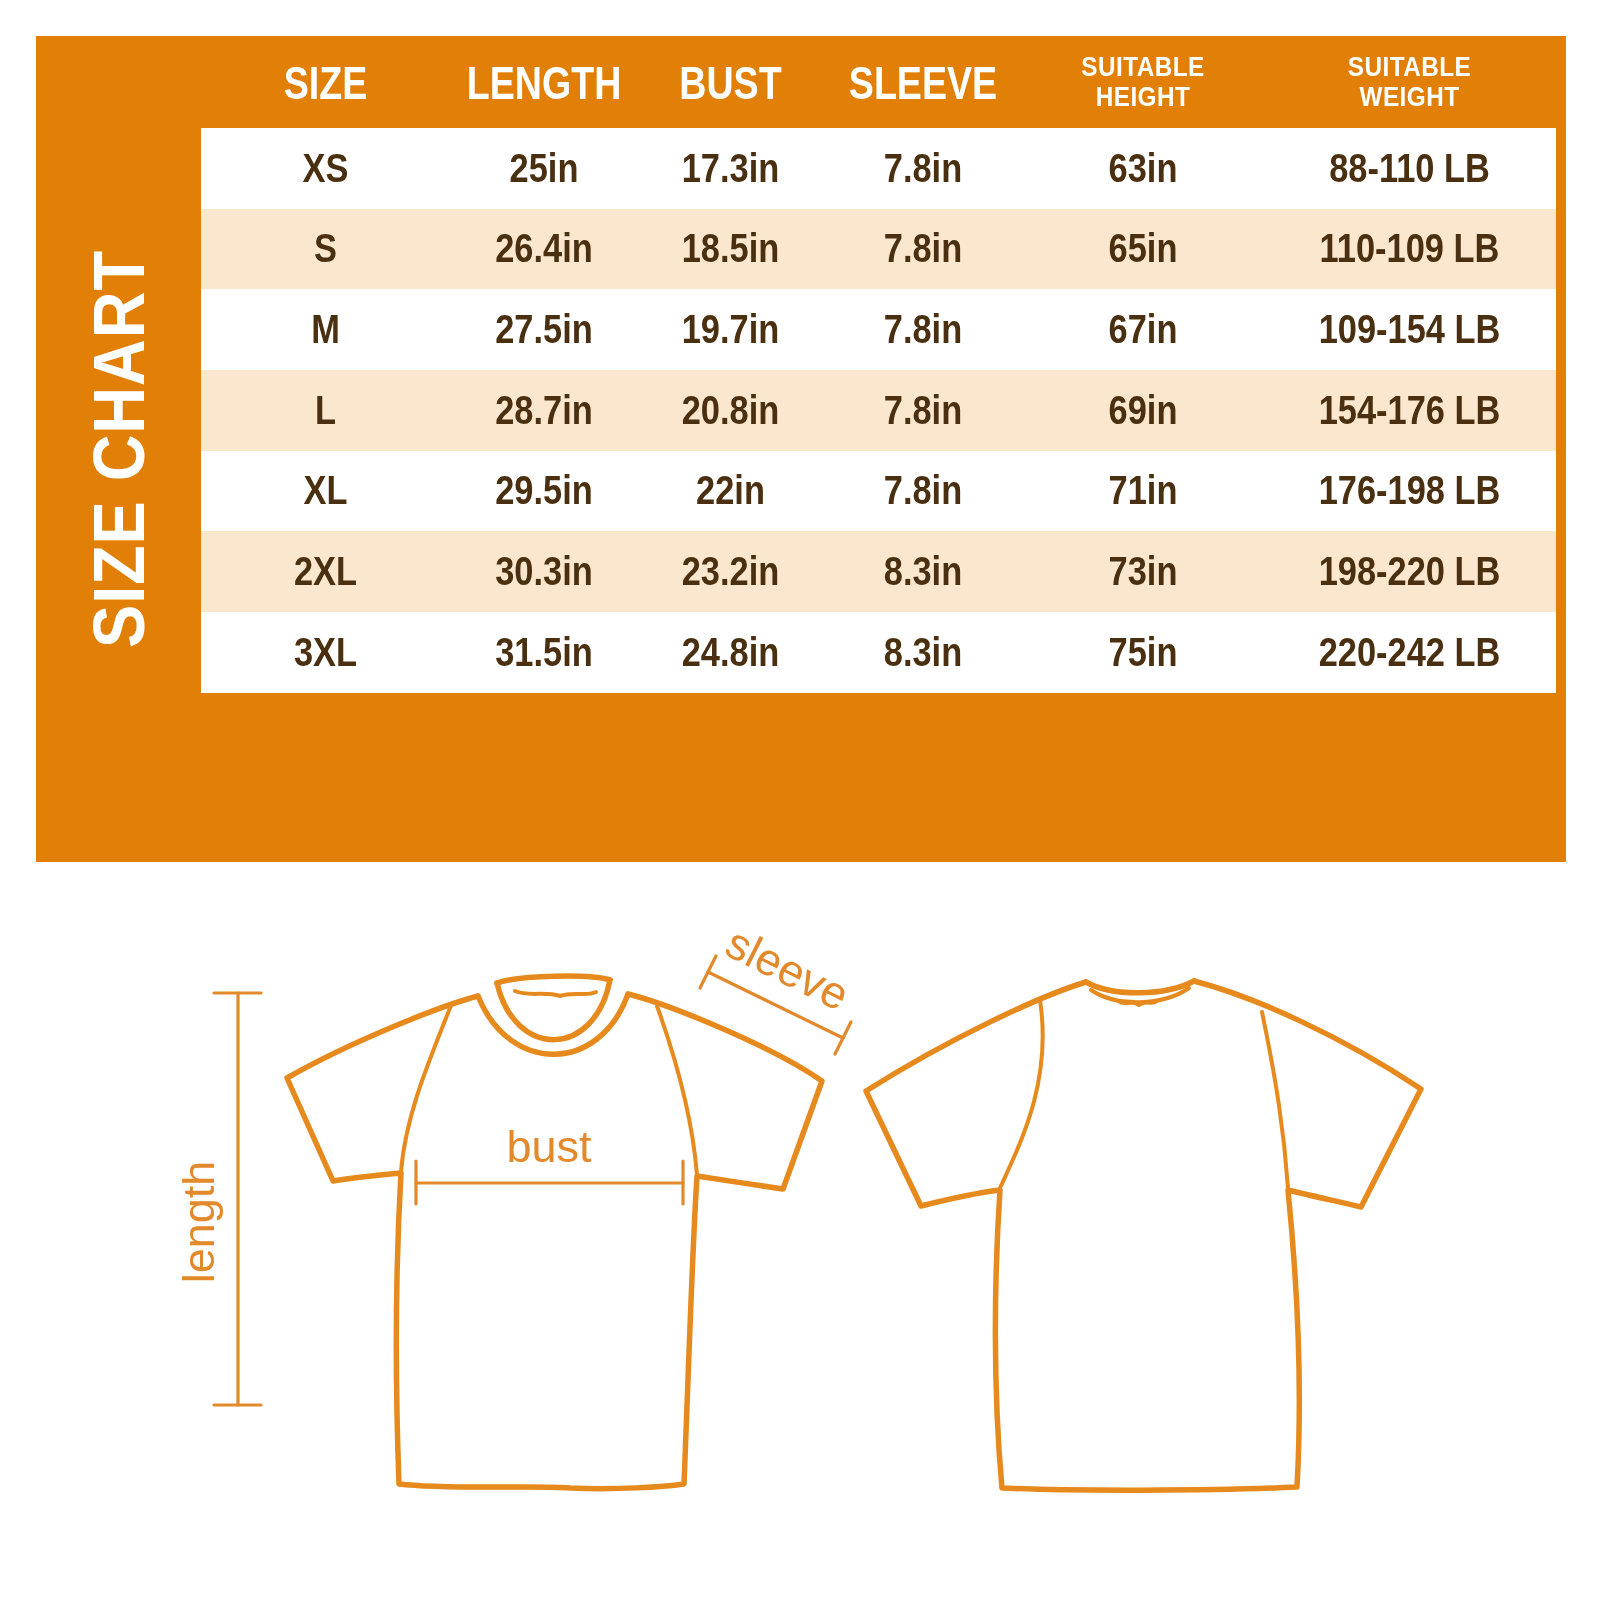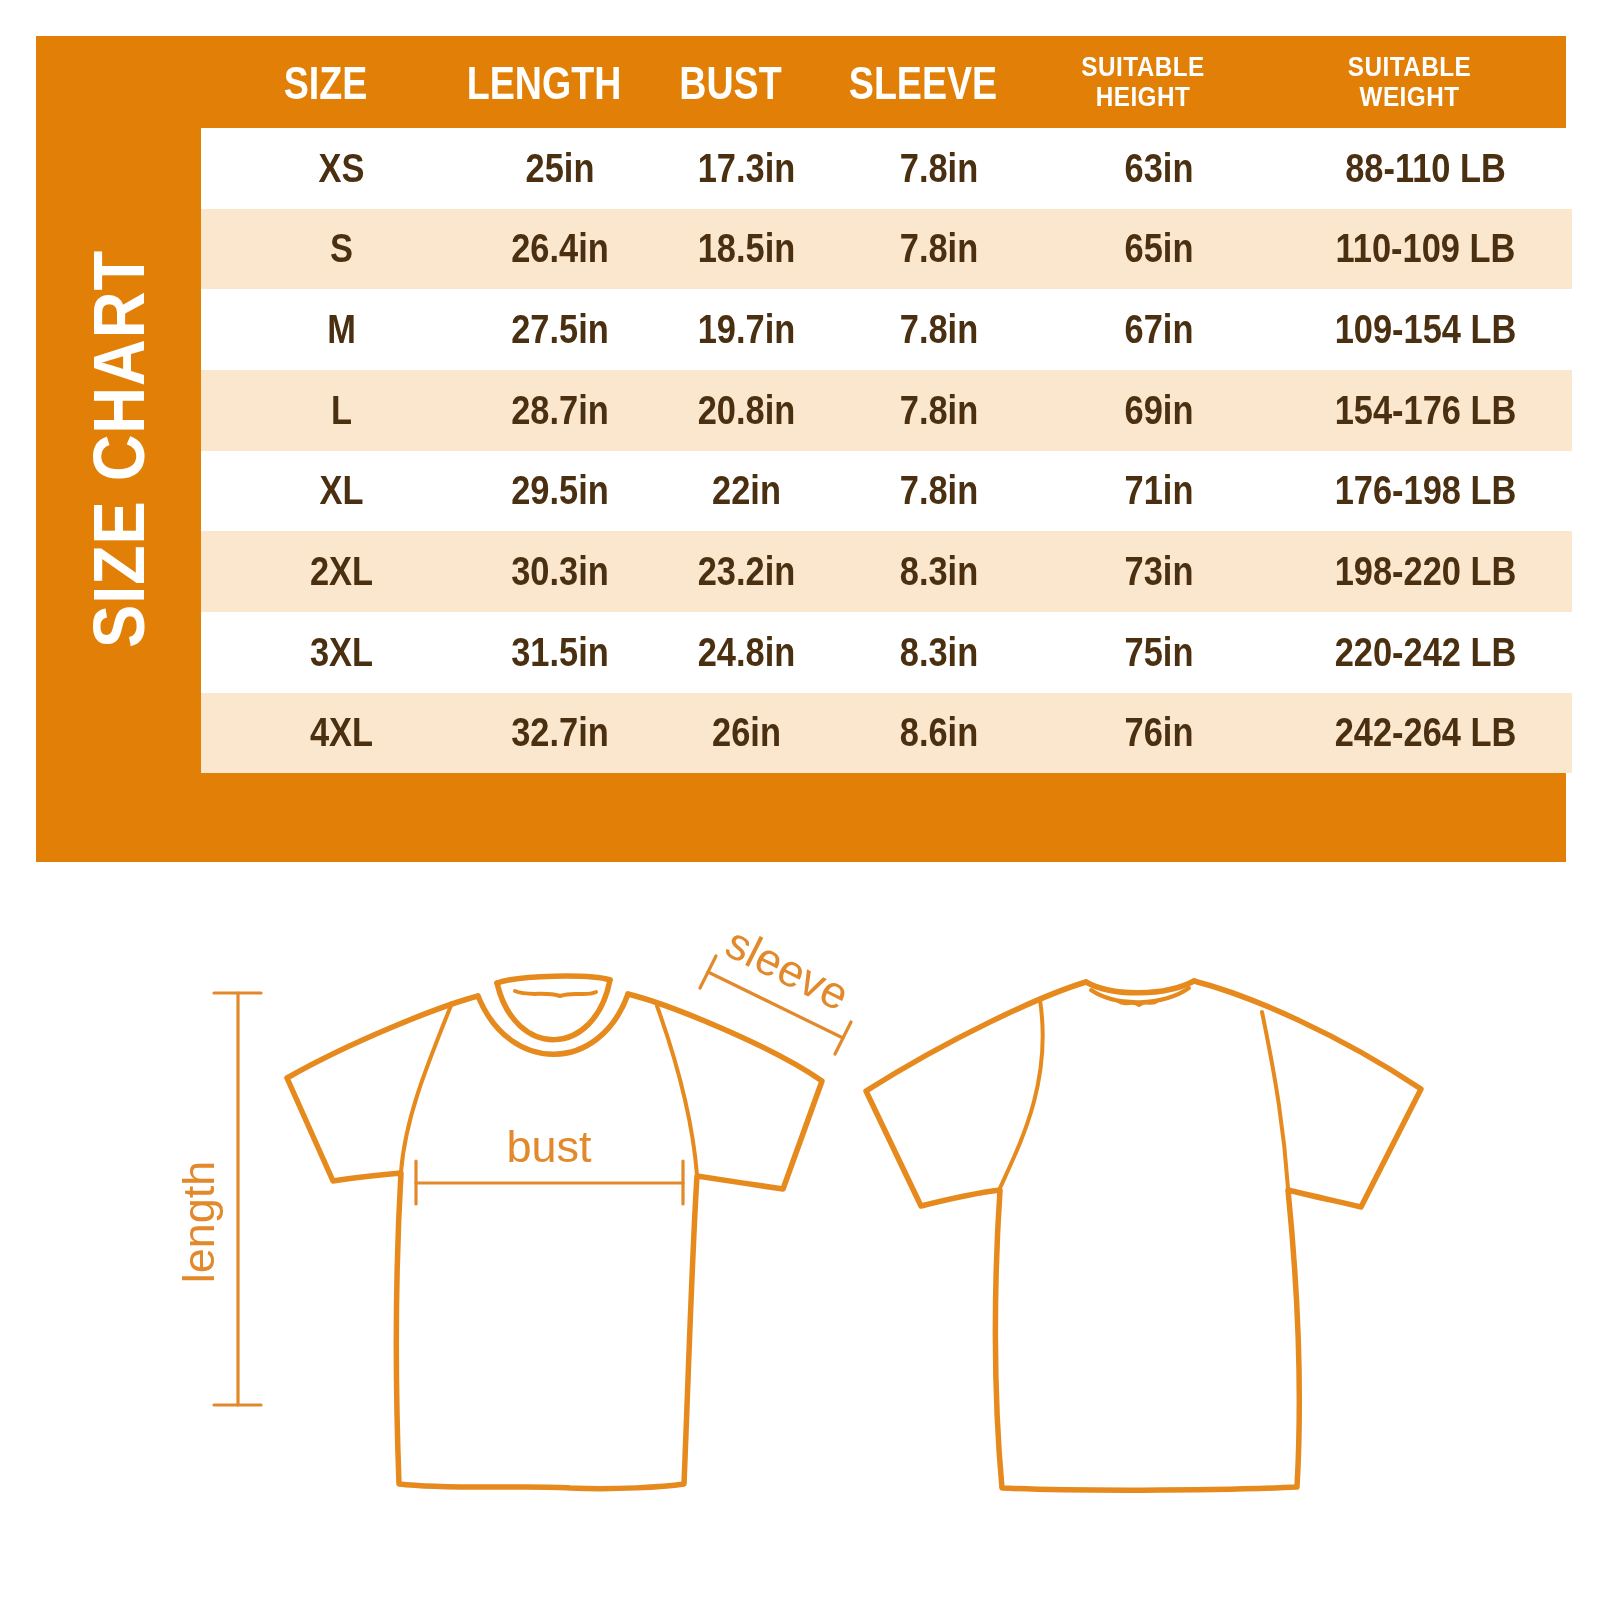--- a/index.html
+++ b/index.html
@@ -10,21 +10,21 @@
   .panel{position:absolute;left:36px;top:36px;width:1530px;height:826px;background:#E17F06;}
   .sidebar{position:absolute;left:0;top:0;width:165px;height:100%;display:flex;align-items:center;justify-content:center;}
   .v-title{display:inline-block;transform:rotate(-90deg) scaleX(.9);transform-origin:center;white-space:nowrap;
            color:#ffffff;font-weight:700;font-size:72px;letter-spacing:1px;}
   .head{position:absolute;left:165px;top:0;width:1355px;height:92px;display:grid;
         grid-template-columns:249px 188px 185px 200px 240px 293px;}
   .hc{display:flex;align-items:center;justify-content:center;color:#ffffff;font-weight:700;font-size:47px;
       text-align:center;white-space:pre-line;transform:scaleX(.8);}
   .hc.small{font-size:27px;line-height:1.12;transform:scaleX(.9);letter-spacing:.5px;}
   .rows{position:absolute;left:165px;top:92px;width:1355px;height:726px;display:grid;grid-template-rows:repeat(9,1fr);}
-  .row{display:grid;grid-template-columns:249px 188px 185px 200px 240px 293px;background:#ffffff;padding-left:16px;}
+  .row{display:grid;grid-template-columns:249px 188px 185px 200px 240px 293px;background:#ffffff;}
   .row:nth-child(even){background:#FAE7CE;}
   .c{display:flex;align-items:center;justify-content:center;font-weight:700;font-size:40px;color:#4A3010;
      transform:scaleX(.86);white-space:nowrap;}
 
   
   .diagram{position:absolute;left:0;top:900px;width:1600px;height:700px;}
   .shirt{stroke:#E68A1E;stroke-width:5.5;fill:none;stroke-linecap:round;stroke-linejoin:round;}
   .thin{stroke:#E68A1E;stroke-width:4;fill:none;stroke-linecap:round;stroke-linejoin:round;}
   .measure{stroke:#E2892B;stroke-width:3.2;fill:none;stroke-linecap:round;}
   .mlabel{fill:#E2892B;font-family:"Liberation Sans",sans-serif;font-size:45px;}
@@ -101,28 +101,20 @@
         <div class="c">198-220 LB</div>
       </div>
       <div class="row">
         <div class="c">3XL</div>
         <div class="c">31.5in</div>
         <div class="c">24.8in</div>
         <div class="c">8.3in</div>
         <div class="c">75in</div>
         <div class="c">220-242 LB</div>
       </div>
-      <div class="row">
-        <div class="c">4XL</div>
-        <div class="c">32.7in</div>
-        <div class="c">26in</div>
-        <div class="c">8.6in</div>
-        <div class="c">76in</div>
-        <div class="c">242-264 LB</div>
-      </div>
     </div>
   </div>
 
   <svg class="diagram" viewBox="0 900 1600 700" width="1600" height="700" xmlns="http://www.w3.org/2000/svg">
 
     <g>
       <path class="shirt" d="
         M478,996
         C440,1006 350,1042 287,1078
         L333,1181

